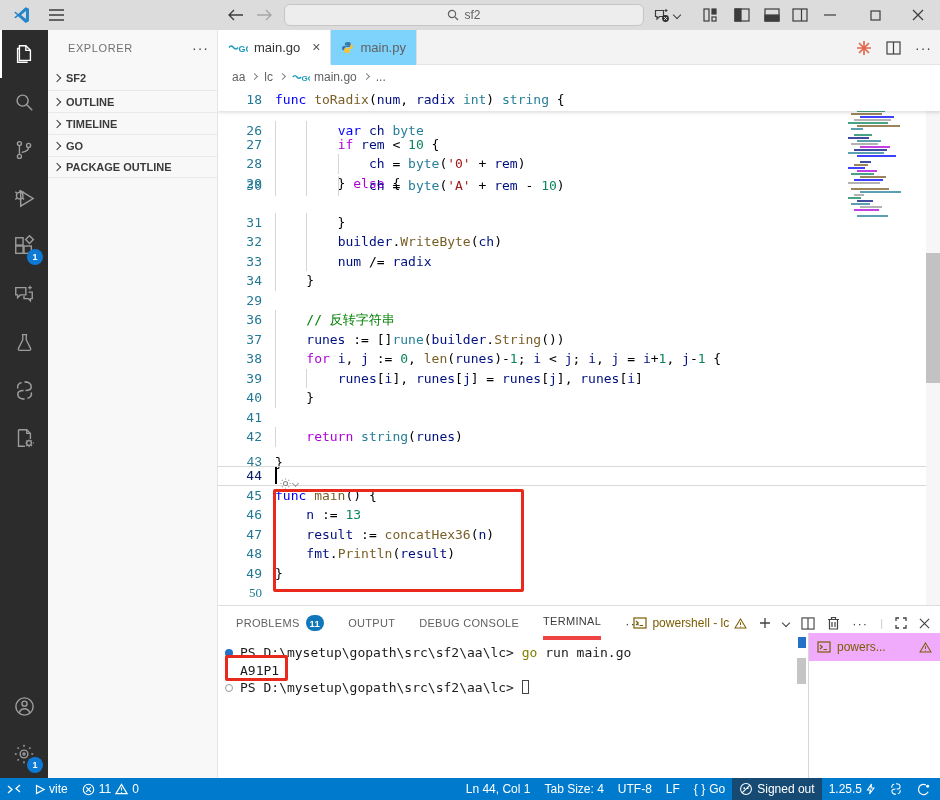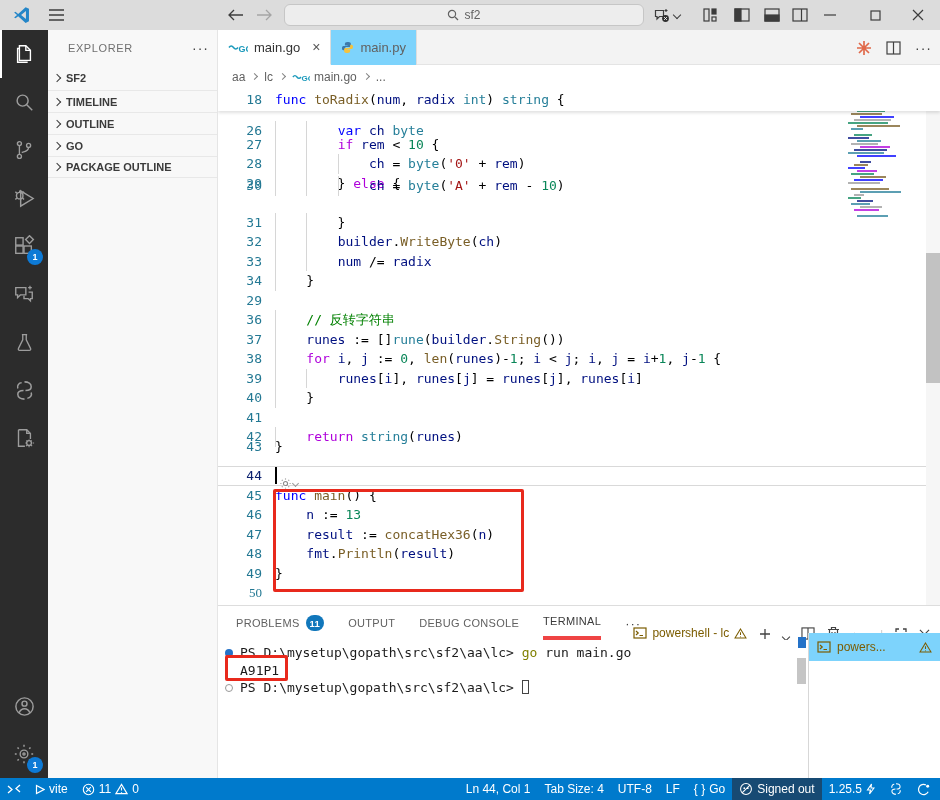--- a/index.html
+++ b/index.html
@@ -71,35 +71,35 @@
   .vscroll { position:absolute; right:0; top:0; width:14px; height:100%; background:#f6f6f6;}
   .vthumb { position:absolute; right:0; top:165px; width:14px; height:130px; background:#c2c2c2;}
 
   
   .panel { height:173px; border-top:1px solid #ddd; position:relative; background:#fff; flex:none; }
   .panel-head { height:34px; display:flex; align-items:center; padding-left:18px; gap:24px; font-size:11px; color:#616161; position:relative;}
   .ptab { display:flex; align-items:center; gap:6px; height:34px; letter-spacing:.3px;}
   .ptab.active { color:#3b3b3b; border-bottom:4px solid #ef4444;}
   .pbadge { background:#1177bb; color:#fff; border-radius:9px; min-width:18px; height:16px; padding:0 4px;
     display:flex; align-items:center; justify-content:center; font-size:9.5px; font-weight:bold;}
-  .phead-right { position:absolute; right:10px; top:0; height:34px; display:flex; align-items:flex-end; gap:12px; color:#424242;}
+  .phead-right { position:absolute; right:10px; top:0; height:34px; display:flex; align-items:center; gap:12px; color:#424242;}
   .term-name { display:flex; align-items:center; gap:5px; color:#7b5c00; font-size:12px;}
   .term-body { position:absolute; left:0; top:34px; right:132px; bottom:0; background:#fff;
     font-family:"DejaVu Sans Mono","Liberation Mono",monospace; font-size:13px; color:#1b1b1b;}
   .tline { position:relative; height:17.5px; line-height:17.5px; white-space:pre; padding-left:22px;}
   .tdeco { position:absolute; left:7px; top:5px; width:8px; height:8px; border-radius:50%;}
   .tdeco.filled { background:#2472c8;}
   .tdeco.empty { border:1.2px solid #999;}
   .tk-g { color:#808000;}
   .tcursor { display:inline-block; width:7px; height:14px; border:1px solid #444; vertical-align:-2px;}
   .term-scroll { position:absolute; right:133px; top:34px; width:10px; bottom:0;}
   .tsthumb { position:absolute; left:0; top:18px; width:9px; height:26px; background:#c5c5c5;}
   .tsmark { position:absolute; left:1px; top:-3px; width:8px; height:11px; background:#2472c8;}
   .term-tabslist { position:absolute; right:0; top:27px; bottom:0; width:132px; border-left:1px solid #d7d7d7; background:#fff;}
-  .ttl-item { height:28px; background:#7dd3fc; display:flex; align-items:center; gap:6px; padding:0 8px; color:#7b5c00; font-size:12px;}
+  .ttl-item { height:28px; background:#f0abfc; display:flex; align-items:center; gap:6px; padding:0 8px; color:#7b5c00; font-size:12px;}
   .ttl-item .warn { margin-left:auto;}
 
   
   .statusbar { height:22px; background:#007acc; color:#fff; display:flex; align-items:center; font-size:12px; flex:none;}
   .st-item { display:flex; align-items:center; gap:4px; padding:0 7px; height:22px; white-space:nowrap;}
   .st-right { margin-left:auto; display:flex; align-items:center;}
   .st-dark { background:#174a73;}
   .spin { width:10px; height:10px; border:1.5px solid #fff; border-top-color:transparent; border-radius:50%;}
 </style>
 </head>
@@ -273,25 +273,25 @@
       <span>EXPLORER</span>
       <span class="dots">···</span>
     </div>
     <div class="sb-sections">
       <div class="sb-row">
           <i class="chev right"></i>
           <span>SF2</span>
         </div>
       <div class="sb-row">
           <i class="chev right"></i>
-          <span>TIMELINE</span>
+          <span>OUTLINE</span>
         </div>
       <div class="sb-row">
           <i class="chev right"></i>
-          <span>OUTLINE</span>
+          <span>TIMELINE</span>
         </div>
       <div class="sb-row">
           <i class="chev right"></i>
           <span>GO</span>
         </div>
       <div class="sb-row">
           <i class="chev right"></i>
           <span>PACKAGE OUTLINE</span>
         </div>
     </div>
@@ -407,21 +407,21 @@
             <span class="ctext"><i class="guide" style="left: 0px;"></i><span class="tk-d">    }</span></span>
           </div>
           <div class="codeline" style="top: 319.5px;">
             <span class="gut">41</span>
             <span class="ctext"></span>
           </div>
           <div class="codeline" style="top: 339px;">
             <span class="gut">42</span>
             <span class="ctext"><i class="guide" style="left: 0px;"></i><span class="tk-d">    </span><span class="tk-c">return</span><span class="tk-d"> </span><span class="tk-t">string</span><span class="tk-d">(</span><span class="tk-v">runes</span><span class="tk-d">)</span></span>
           </div>
-          <div class="codeline" style="top: 349px;">
+          <div class="codeline" style="top: 365px; font-family: Liberation Mono, monospace;">
             <span class="gut">43</span>
             <span class="ctext"><span class="tk-d">}</span></span>
           </div>
           <div class="codeline curline" style="top: 378px;">
             <span class="gut cur">44</span>
             <span class="ctext"><i class="cursor"></i></span>
           </div>
           <div class="codeline" style="top: 397.5px;">
             <span class="gut">45</span>
             <span class="ctext"><span class="tk-k">func</span><span class="tk-d"> </span><span class="tk-f">main</span><span class="tk-d">() {</span></span>

